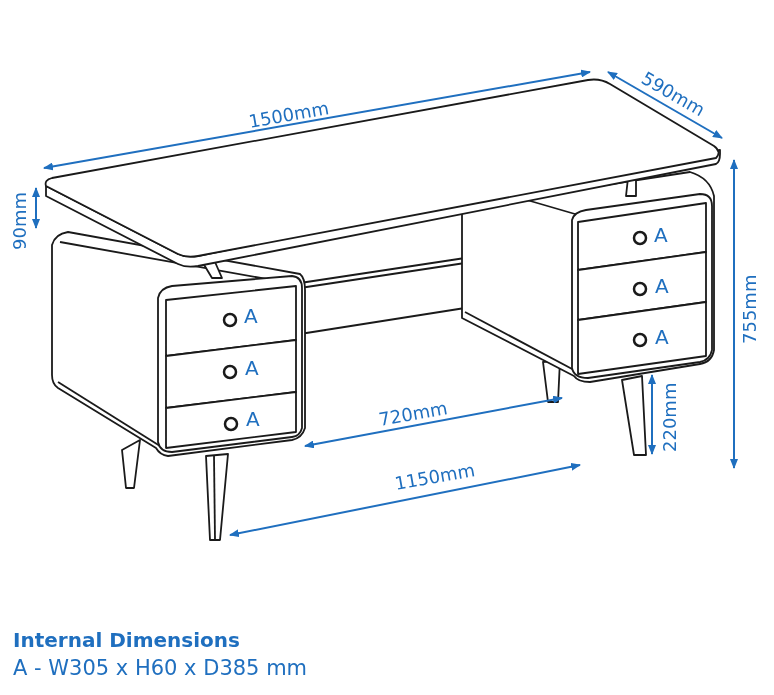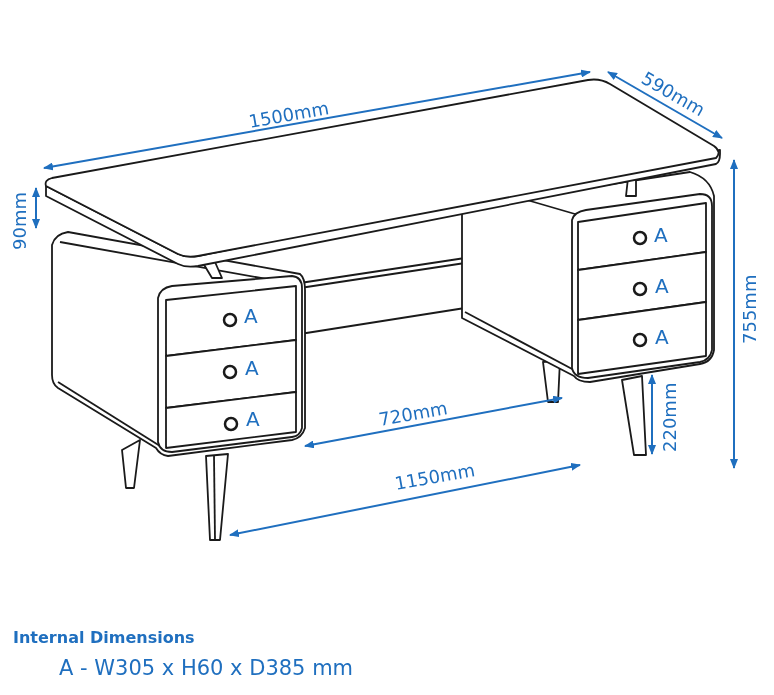--- a/index.html
+++ b/index.html
@@ -1,22 +1,22 @@
 <!DOCTYPE html>
 <html><head>
 <meta charset="utf-8">
 <style>
   html, body { margin: 0; padding: 0; background: #ffffff; }
   body { width: 774px; height: 695px; position: relative; overflow: hidden; font-family: "DejaVu Sans", sans-serif; }
   #drawing { position: absolute; left: 0; top: 0; width: 774px; height: 620px; }
   .dim-text { font-family: "DejaVu Sans", sans-serif; fill: #1f6fbf; font-size: 18px; }
   .label-a { font-family: "DejaVu Sans", sans-serif; fill: #1f6fbf; font-size: 20px; }
   .caption { position: absolute; left: 13px; color: #1f6fbf; font-family: "DejaVu Sans", sans-serif; }
-  .caption-title { top: 628px; font-size: 16px; font-weight: bold; }
-  .caption-detail { top: 656px; font-size: 21px; margin-left: 46px; }
+  .caption-title { top: 628px; font-size: 20px; font-weight: bold; }
+  .caption-detail { top: 656px; font-size: 21px; }
 </style>
 </head>
 <body>
 
 <svg id="drawing" viewBox="0 0 774 620" xmlns="http://www.w3.org/2000/svg">
   <defs>
     <marker id="arr" markerWidth="10" markerHeight="8" refX="9" refY="4" orient="auto" markerUnits="userSpaceOnUse">
       <path d="M0,0 L10,4 L0,8 z" fill="#1f6fbf"></path>
     </marker>
     <marker id="arrs" markerWidth="10" markerHeight="8" refX="1" refY="4" orient="auto" markerUnits="userSpaceOnUse">

